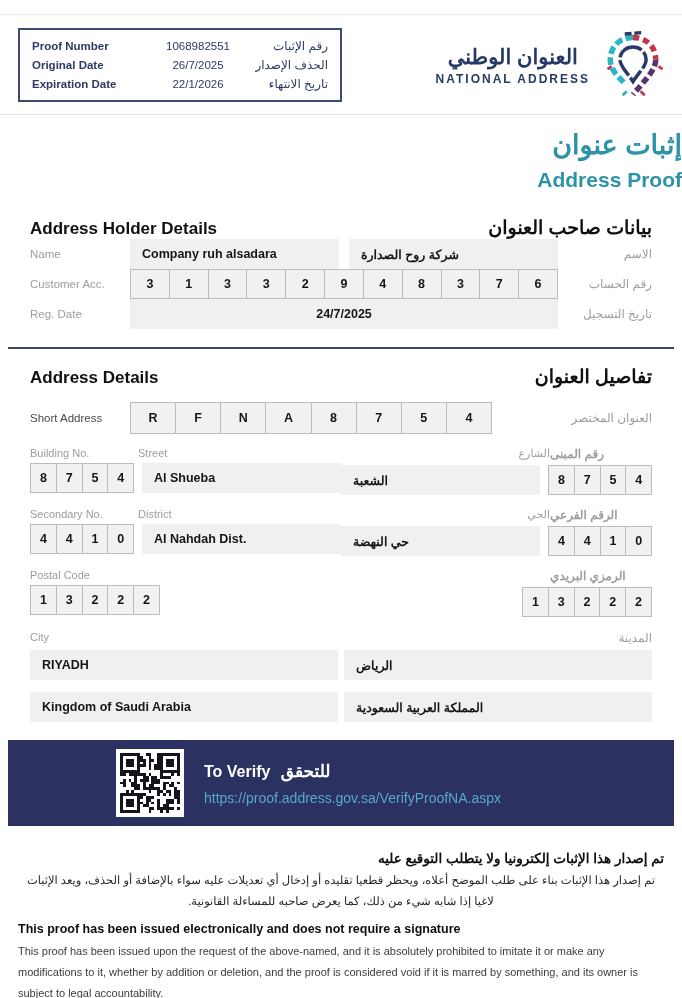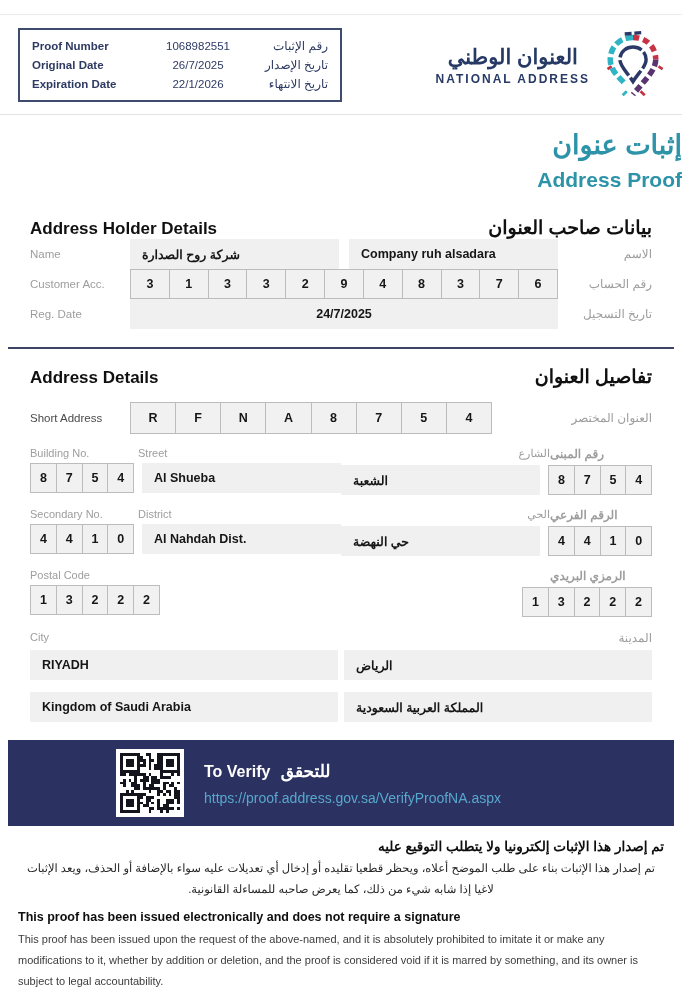--- a/index.html
+++ b/index.html
@@ -82,42 +82,42 @@
   .qr-wrap { background:#fff; padding:4px; width:68px; height:68px; flex:none; }
   .qr { display:grid; grid-template-columns:repeat(21,1fr); grid-template-rows:repeat(21,1fr); width:60px; height:60px; background:#fff; }
   .qr i { background:#fff; } .qr i.on { background:#14141c; }
   .band-text { margin-left:20px; }
   .band-title { color:#fff; font-weight:bold; font-size:16px; }
   .band-title .ar { direction:rtl; font-size:17px; margin-left:6px;margin-top:20px; }
   .band-url { color:#58a7cd; font-size:14px; margin-top:8px; }
 
   
   .disc { padding:0 18px; }
-  .ar-head { text-align:right; direction:rtl; font-weight:bold; font-size:13.5px; color:#0e0e0e; margin-top:12px; }
+  .ar-head { text-align:right; direction:rtl; font-weight:bold; font-size:13.5px; color:#0e0e0e; margin-top:24px; }
   .ar-body { direction:rtl; text-align:center; font-size:11.5px; color:#262626; line-height:1.8; margin-top:4px; }
   .en-head { font-weight:bold; font-size:12.5px; color:#0e0e0e; margin-top:11px; }
   .en-body { font-size:11px; color:#3c3c3c; line-height:1.9; margin-top:5px; }
 </style>
 </head>
 <body>
 
 <div class="page">
   <div class="top-hairline"></div>
 
   <div class="header">
     <div class="proof-box">
       <div class="proof-row">
         <span class="l-en">Proof Number</span>
         <span class="val">1068982551</span>
         <span class="l-ar">رقم الإثبات</span>
       </div>
       <div class="proof-row">
         <span class="l-en">Original Date</span>
         <span class="val">26/7/2025</span>
-        <span class="l-ar">تاريخ الإصدار</span>
+        <span class="l-ar">الحذف الإصدار</span>
       </div>
       <div class="proof-row">
         <span class="l-en">Expiration Date</span>
         <span class="val">22/1/2026</span>
         <span class="l-ar">تاريخ الانتهاء</span>
       </div>
     </div>
 
     <div class="logo">
       <div class="logo-text">
@@ -146,22 +146,22 @@
 
   <div class="content">
 
     <div class="section-head">
       <span class="h-en">Address Holder Details</span>
       <span class="h-ar">بيانات صاحب العنوان</span>
     </div>
 
     <div class="row">
       <span class="lab lab-en">Name</span>
+      <div class="vbox f1">Company ruh alsadara</div>
       <div class="vbox f1 ar">شركة روح الصدارة</div>
-      <div class="vbox f1">Company ruh alsadara</div>
       <span class="lab lab-ar">الاسم</span>
     </div>
 
     <div class="row">
       <span class="lab lab-en">Customer Acc.</span>
       <div class="cells f1">
           <span class="cell">3</span>
           <span class="cell">1</span>
           <span class="cell">3</span>
           <span class="cell">3</span>

